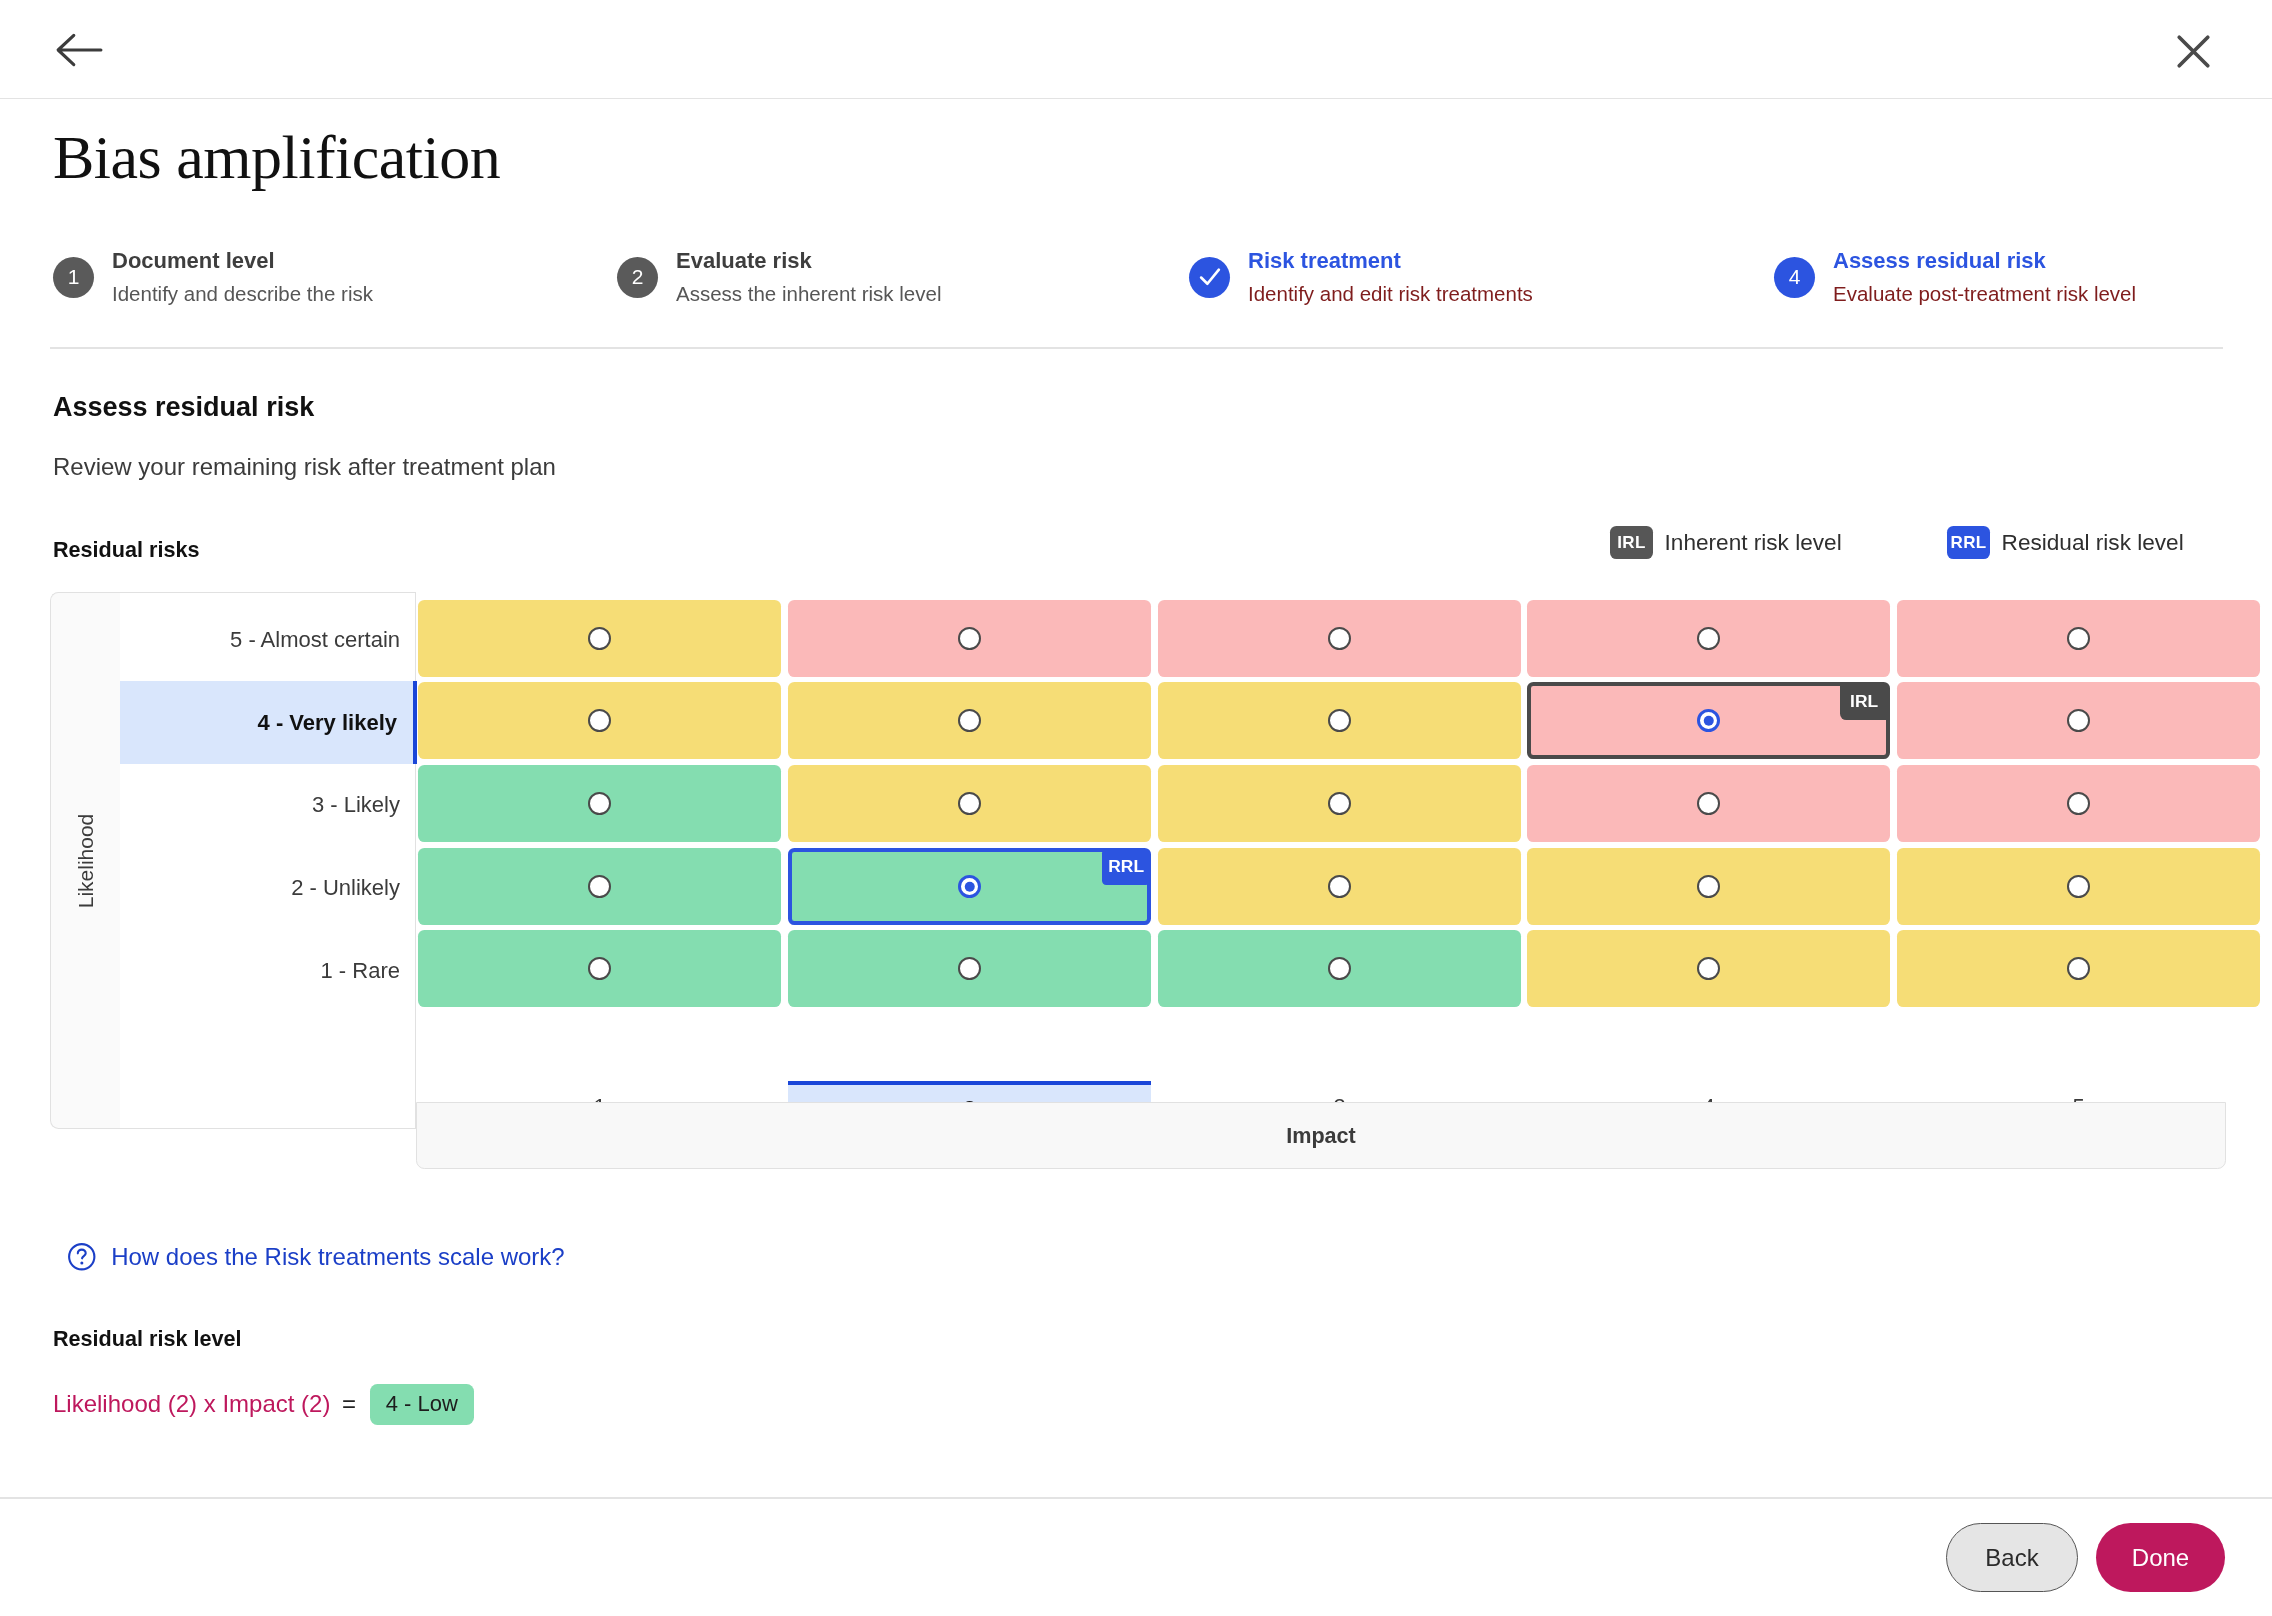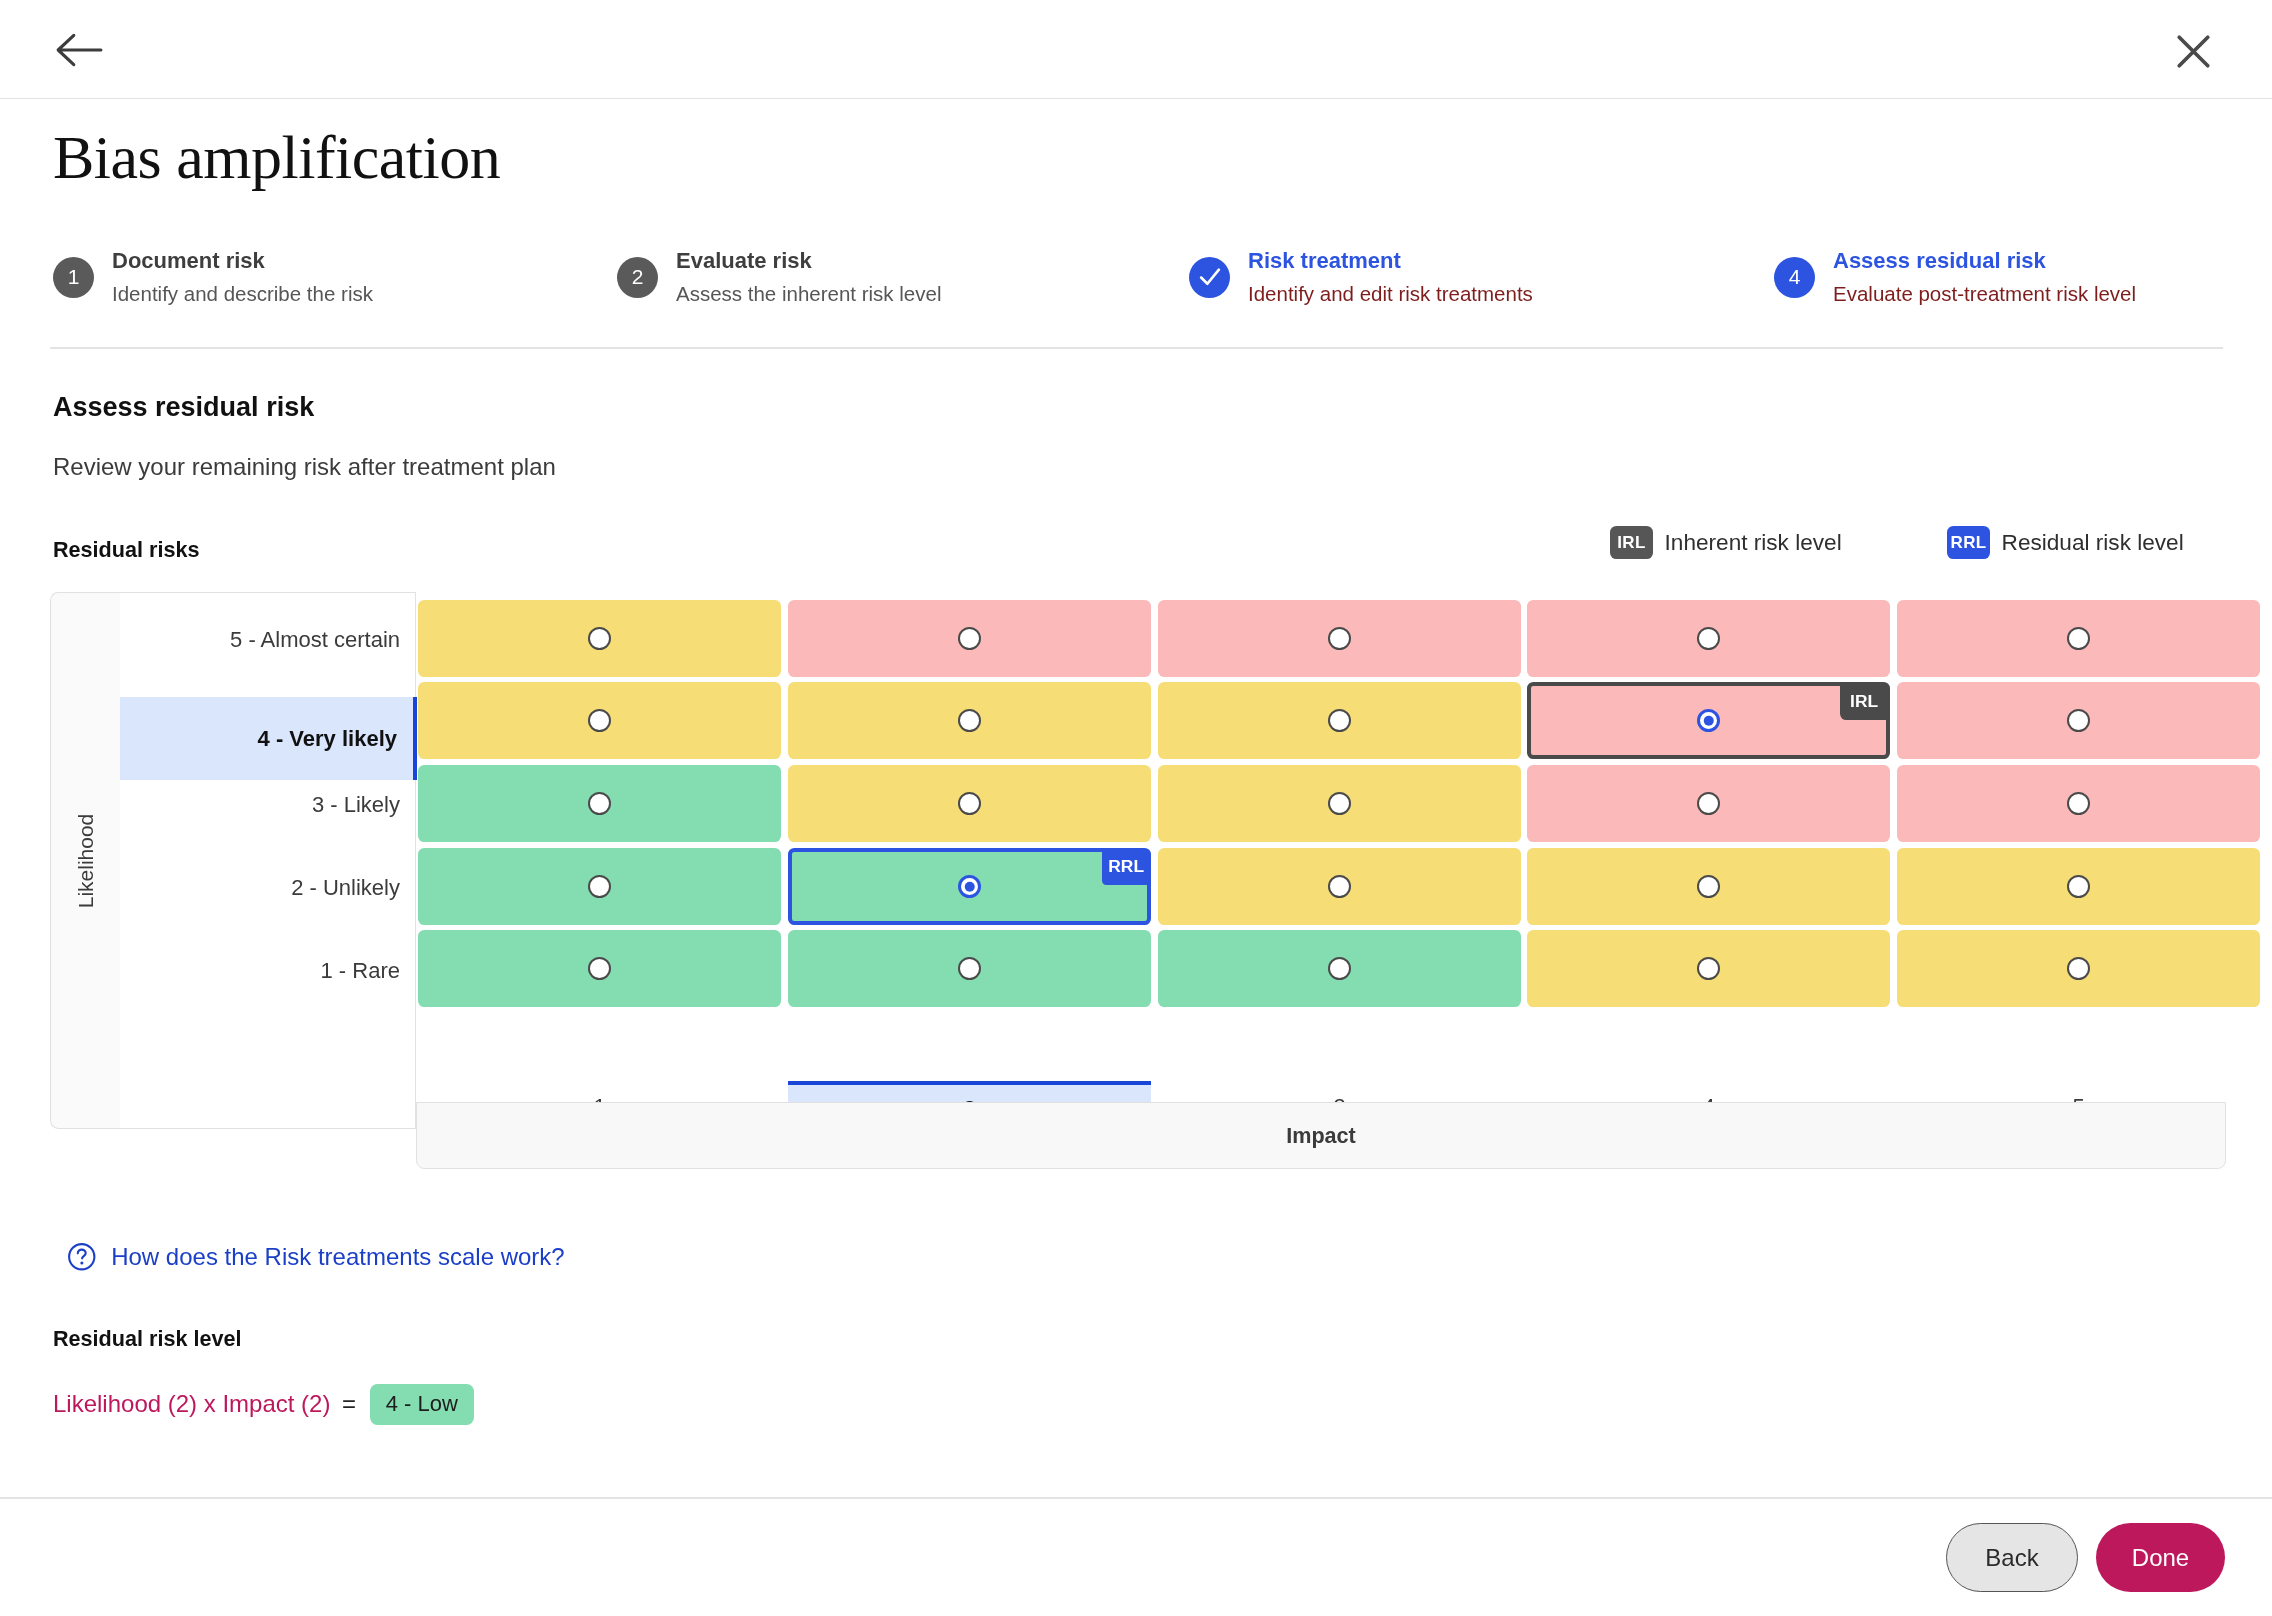--- a/index.html
+++ b/index.html
@@ -240,21 +240,21 @@
     </div>
   </div>
 
   <div class="title">Bias amplification</div>
 
   <div class="stepper">
 
     <div class="step grey" style="left:0px;">
       <div class="step-badge grey">1</div>
       <div class="step-text">
-        <div class="step-title">Document risk</div>
+        <div class="step-title">Document level</div>
         <div class="step-sub">Identify and describe the risk</div>
       </div>
     </div>
 
     <div class="step grey" style="left:564px;">
       <div class="step-badge grey">2</div>
       <div class="step-text">
         <div class="step-title">Evaluate risk</div>
         <div class="step-sub">Assess the inherent risk level</div>
       </div>
@@ -300,21 +300,21 @@
   </div>
 
   <div class="matrix-wrap">
 
     <div class="likelihood-rail">
       <span class="lbl">Likelihood</span>
     </div>
 
     <div class="rowlabel-col">
       <div class="rowlabel" style="top:5.3px;">5 - Almost certain</div>
-      <div class="rowlabel sel" style="top:104px;padding-left:16px;">4 - Very likely</div>
+      <div class="rowlabel sel" style="top:88px;padding-left:16px;">4 - Very likely</div>
       <div class="rowlabel" style="top:170px;">3 - Likely</div>
       <div class="rowlabel" style="top:253px;">2 - Unlikely</div>
       <div class="rowlabel" style="top:336px;">1 - Rare</div>
     </div>
 
     <div class="cells">
 
       <div class="cell yellow" style="left:0px;    top:8px;">
           <span class="radio"></span>
         </div>

